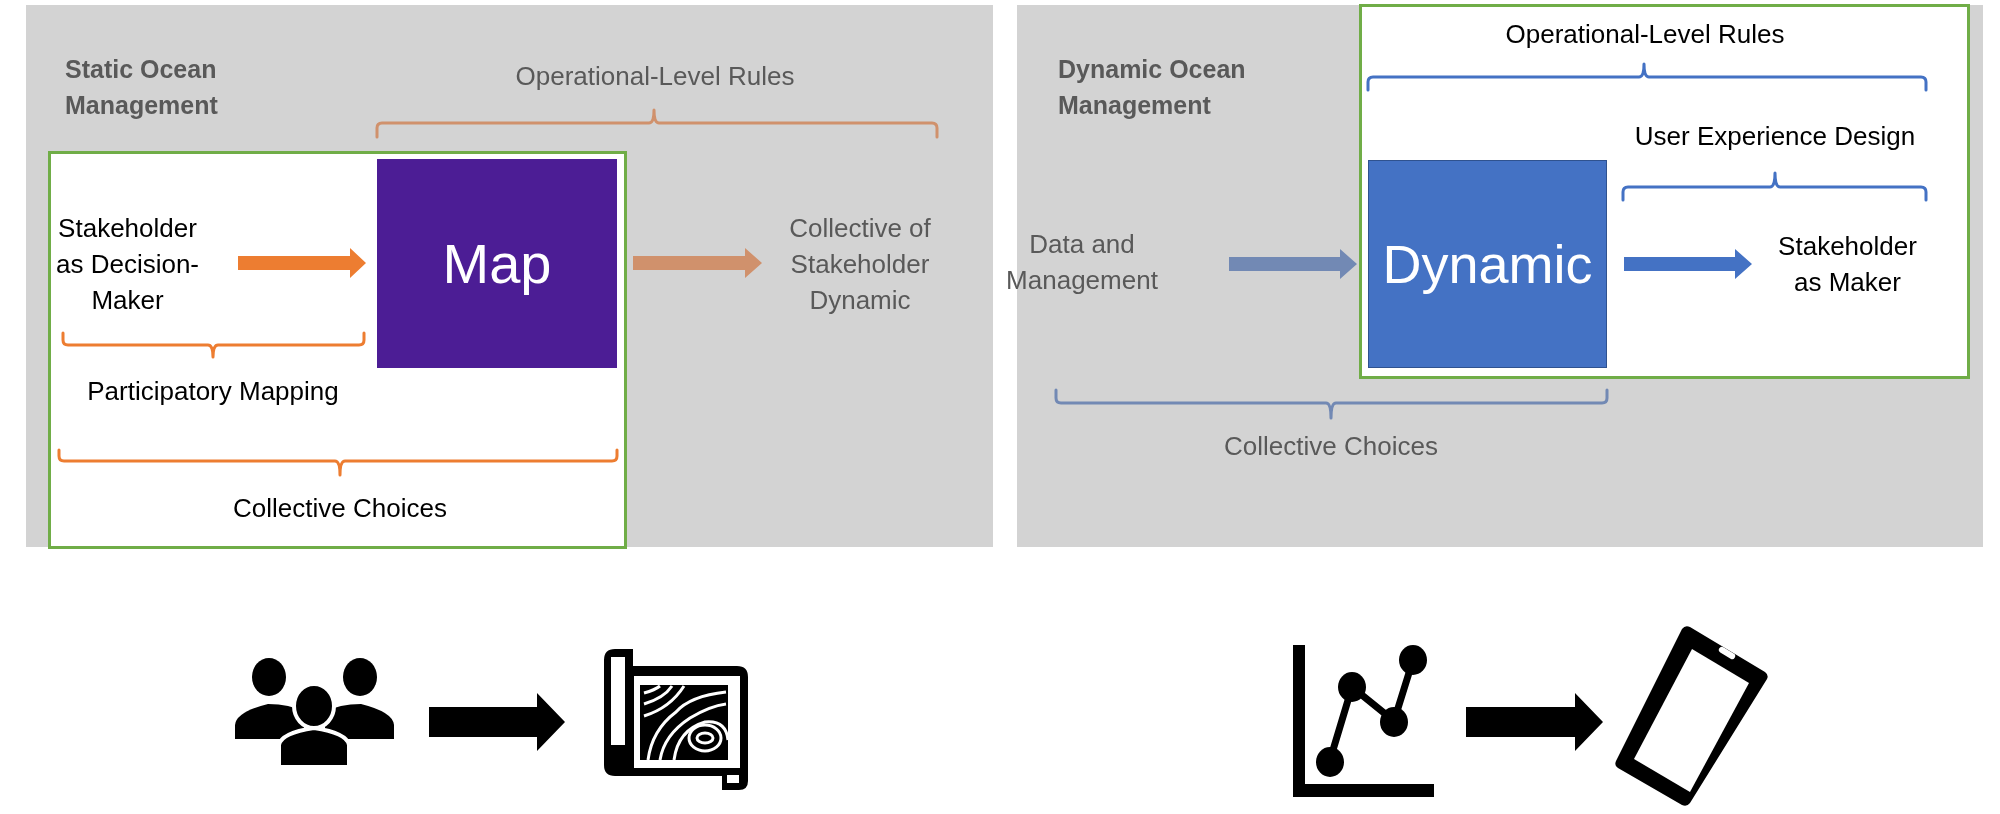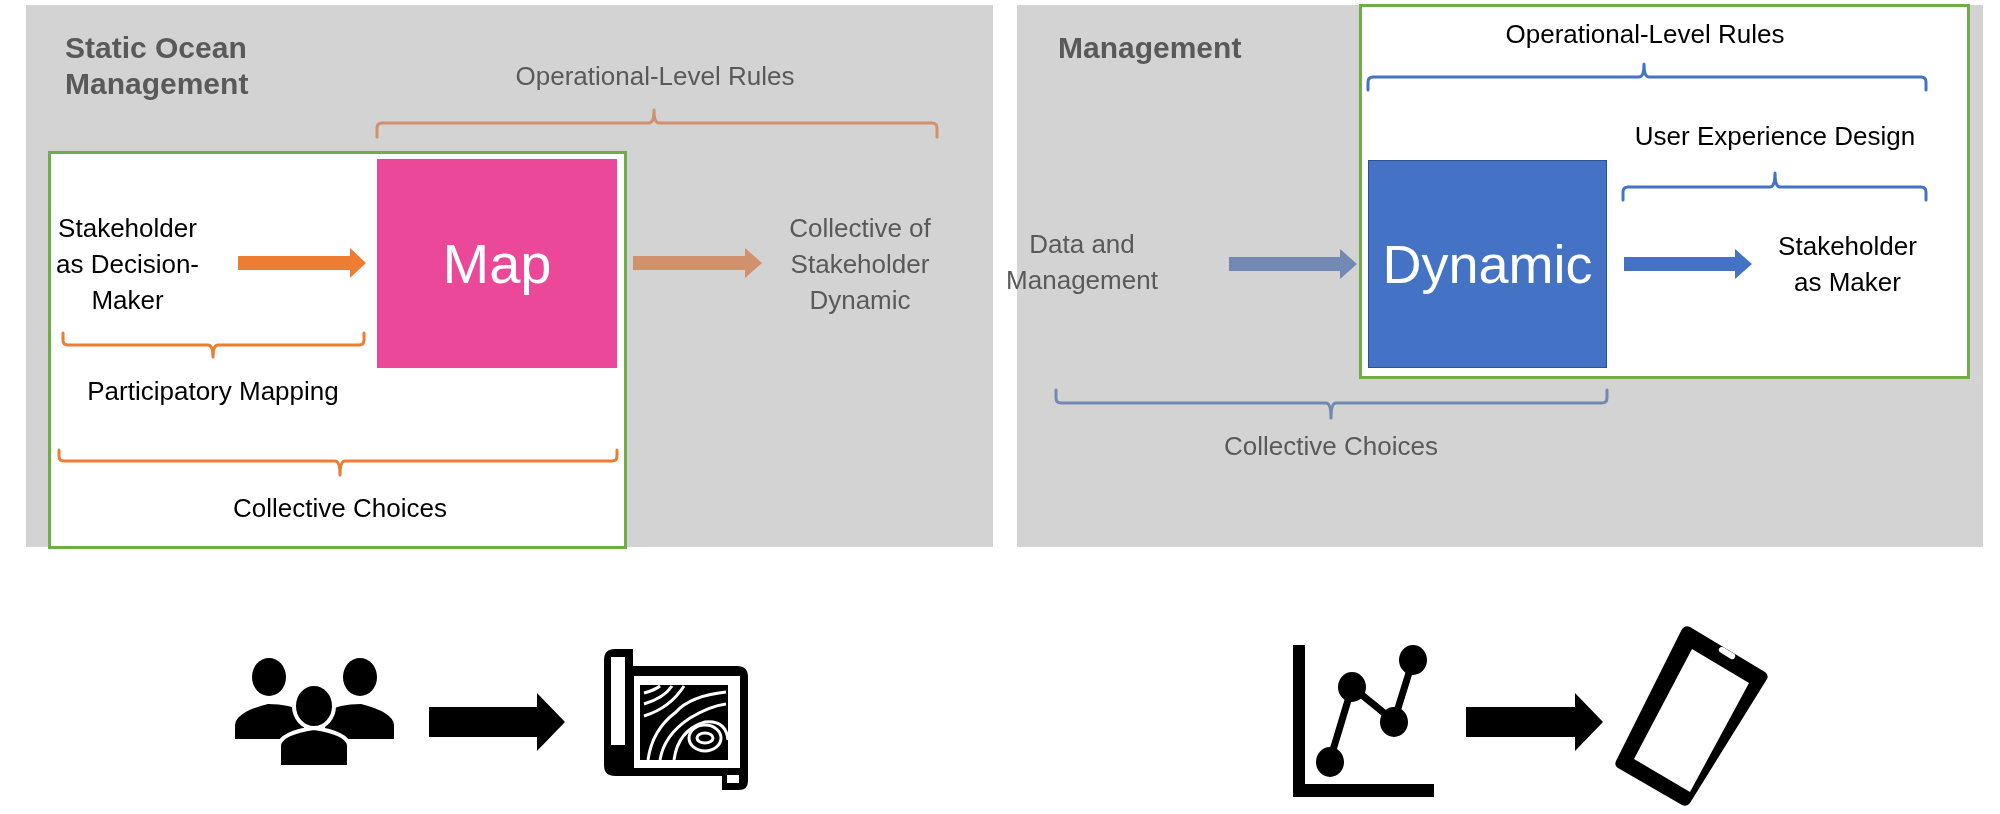--- a/index.html
+++ b/index.html
@@ -1,25 +1,25 @@
 <!DOCTYPE html>
 <html><head>
 <meta charset="utf-8">
 <style>
   html, body { margin: 0; padding: 0; background: #ffffff; }
   body { width: 2000px; height: 814px; position: relative; overflow: hidden;
          font-family: "Liberation Sans", "DejaVu Sans", sans-serif; }
   .abs { position: absolute; }
   .panel { background: #d3d3d3; }
   .green-box { background: #ffffff; border: 3px solid #70ad47; box-sizing: border-box; }
-  .title { font-weight: bold; color: #595959; font-size: 30px; line-height: 36px; }
+  .title { font-weight: bold; color: #595959; font-size: 25px; line-height: 36px; margin-top: 21px; }
   .label-gray { color: #595959; font-size: 26px; line-height: 36px; text-align: center; }
   .label-black { color: #000000; font-size: 26px; line-height: 36px; text-align: center; }
   .box { display: flex; align-items: center; justify-content: center; text-align: center; color: #ffffff; }
-  .map-box { background: #ec4899; font-size: 56px; }
+  .map-box { background: #4c1d95; font-size: 56px; }
   .model-box { background: #4472c4; font-size: 54px; line-height: 66px; border: 1px solid #2f528f; box-sizing: border-box; }
   svg.overlay { position: absolute; left: 0; top: 0; }
 </style>
 </head>
 <body>
 
 <div class="abs panel" style="left:26px; top:5px; width:967px; height:542px;"></div>
 
 <div class="abs title" style="left:65px; top:30px; width:300px;">
   <div>Static Ocean</div>
@@ -46,20 +46,21 @@
   <div>Dynamic</div>
 </div>
 
 <div class="abs label-black" style="left:62px; top:373px; width:302px;">Participatory Mapping</div>
 
 <div class="abs label-black" style="left:180px; top:490px; width:320px;">Collective Choices</div>
 
 <div class="abs panel" style="left:1017px; top:5px; width:966px; height:542px;"></div>
 
 <div class="abs title" style="left:1058px; top:30px; width:300px;">
+  <div>Dynamic Ocean</div>
   <div>Management</div>
 </div>
 
 <div class="abs green-box" style="left:1359px; top:4px; width:611px; height:375px;"></div>
 
 <div class="abs label-black" style="left:1450px; top:16px; width:390px;">Operational-Level Rules</div>
 
 <div class="abs label-black" style="left:1610px; top:118px; width:330px;">User Experience Design</div>
 
 <div class="abs box model-box" style="left:1368px; top:160px; width:239px; height:208px; ">

